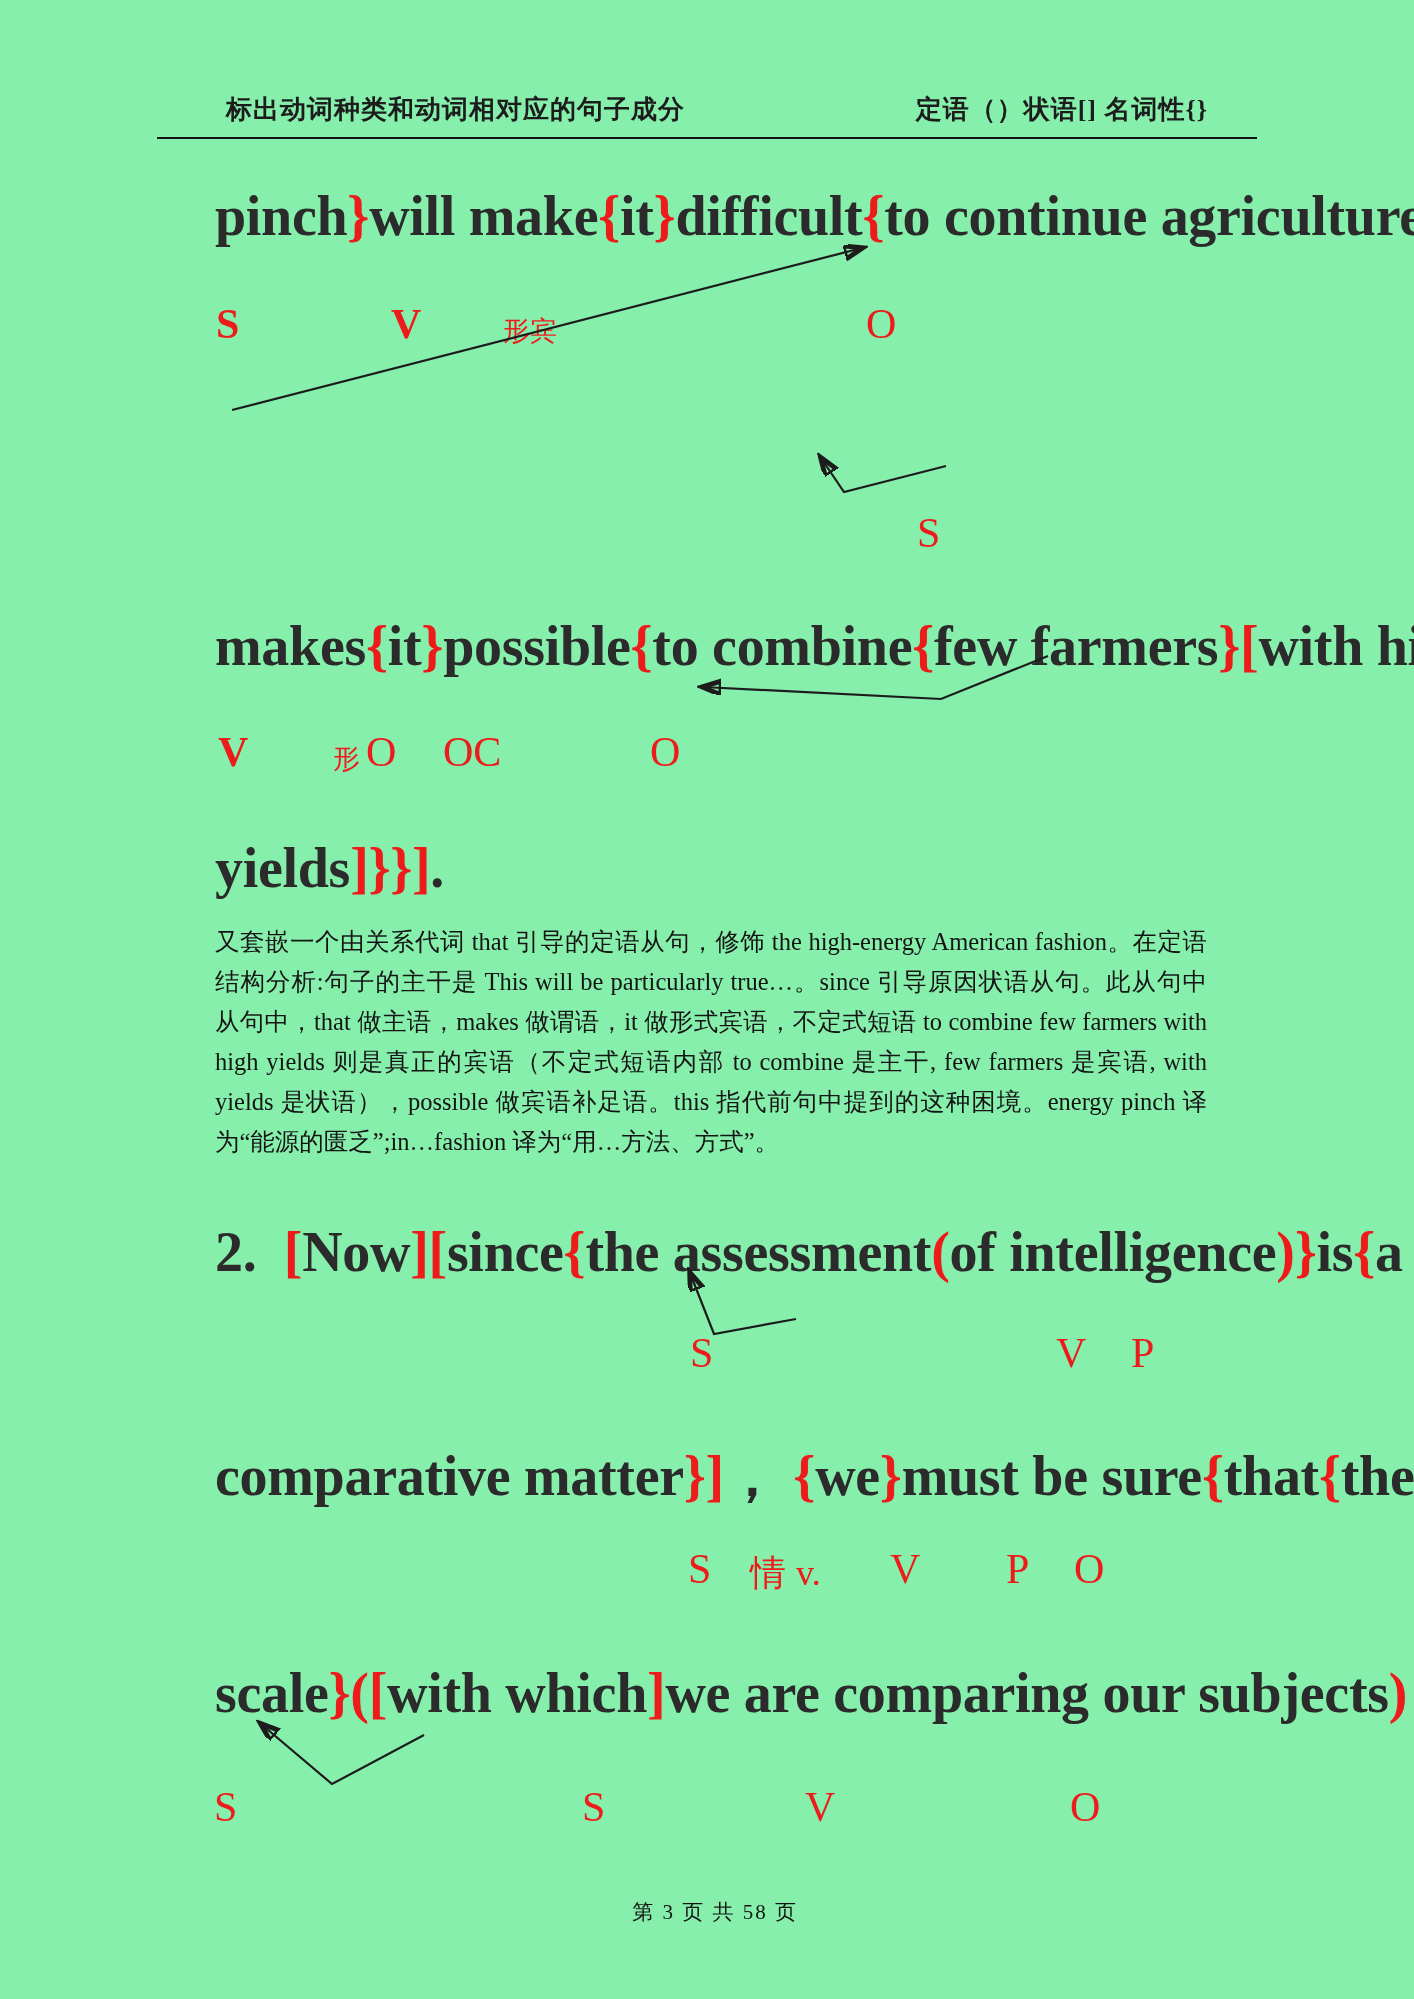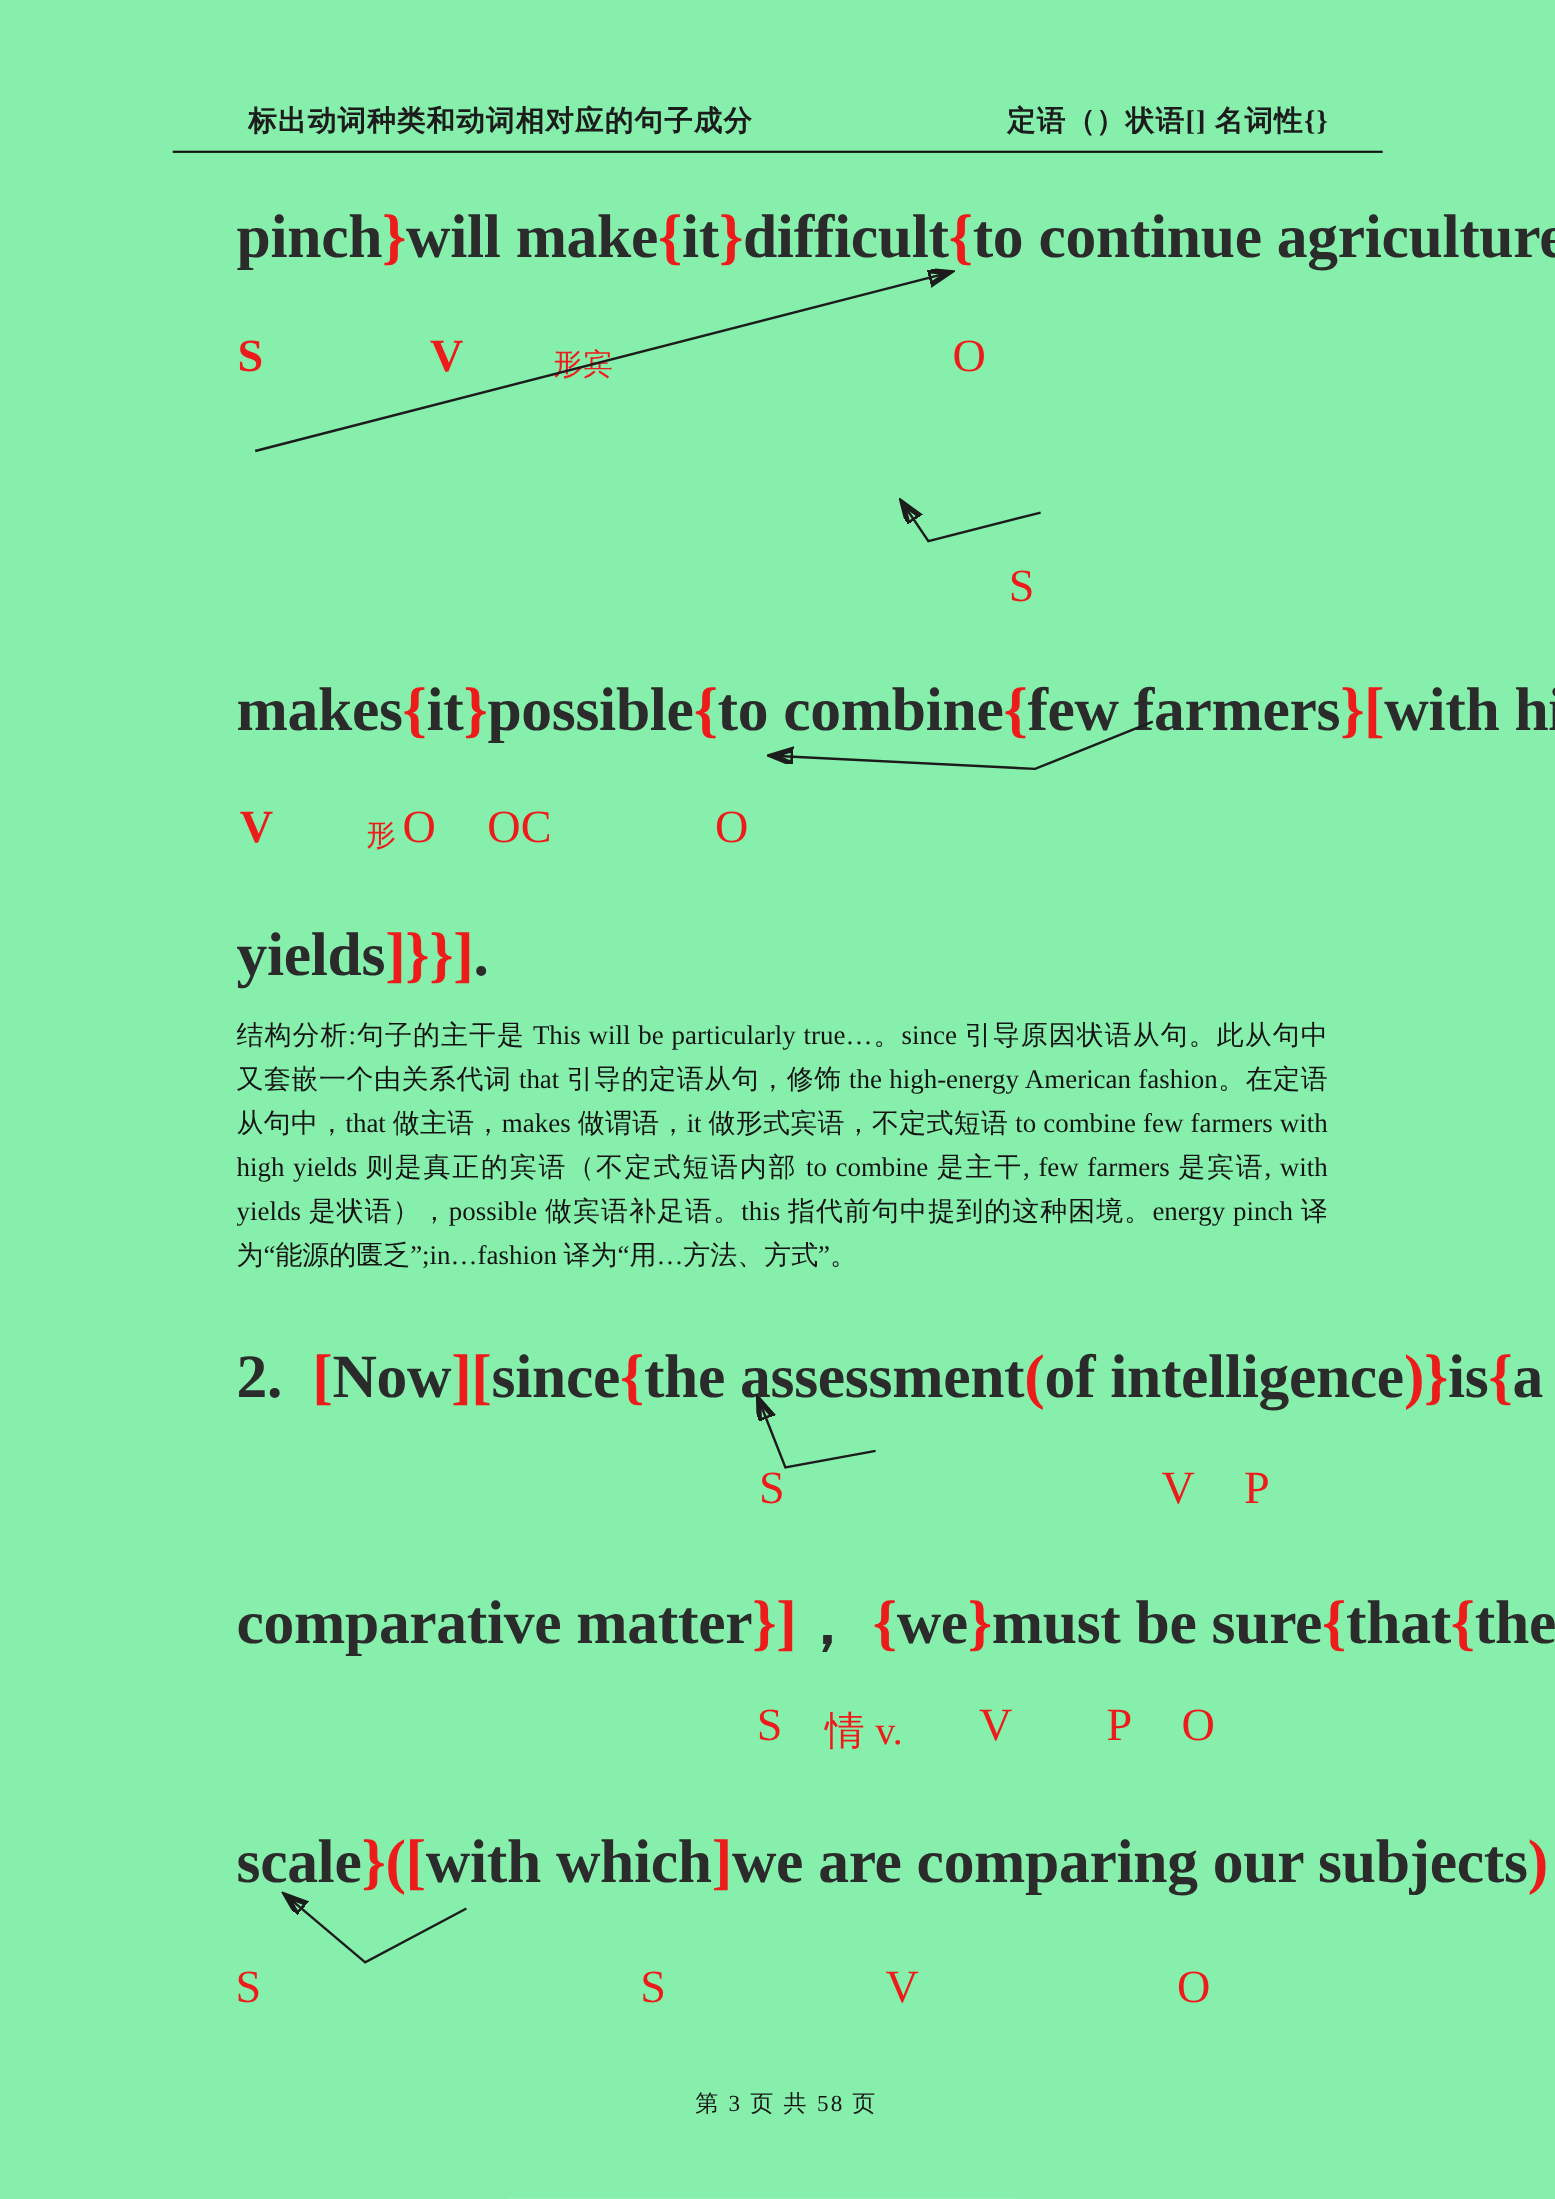--- a/index.html
+++ b/index.html
@@ -66,22 +66,22 @@
 
   <span class="lbl" style="left:917px;top:512px">S</span>
 
   <span class="lbl bold" style="left:218px;top:731px">V</span>
   <span class="lbl cjk" style="left:333px;top:746px">形</span>
   <span class="lbl" style="left:366px;top:731px">O</span>
   <span class="lbl" style="left:443px;top:731px">OC</span>
   <span class="lbl" style="left:650px;top:731px">O</span>
 
   <div class="para">
+      <div class="para-line just">又套嵌一个由关系代词 that 引导的定语从句，修饰 the high-energy American fashion。在定语</div>
       <div class="para-line just">结构分析:句子的主干是 This will be particularly true…。since 引导原因状语从句。此从句中</div>
-      <div class="para-line just">又套嵌一个由关系代词 that 引导的定语从句，修饰 the high-energy American fashion。在定语</div>
       <div class="para-line just">从句中，that 做主语，makes 做谓语，it 做形式宾语，不定式短语 to combine few farmers with</div>
       <div class="para-line just">high yields 则是真正的宾语（不定式短语内部 to combine 是主干, few farmers 是宾语, with high</div>
       <div class="para-line just">yields 是状语），possible 做宾语补足语。this 指代前句中提到的这种困境。energy pinch 译</div>
       <div class="para-line">为“能源的匮乏”;in…fashion 译为“用…方法、方式”。</div>
     </div>
 
   <span class="lbl" style="left:690px;top:1332px">S</span>
   <span class="lbl" style="left:1056px;top:1332px">V</span>
   <span class="lbl" style="left:1131px;top:1332px">P</span>
 

